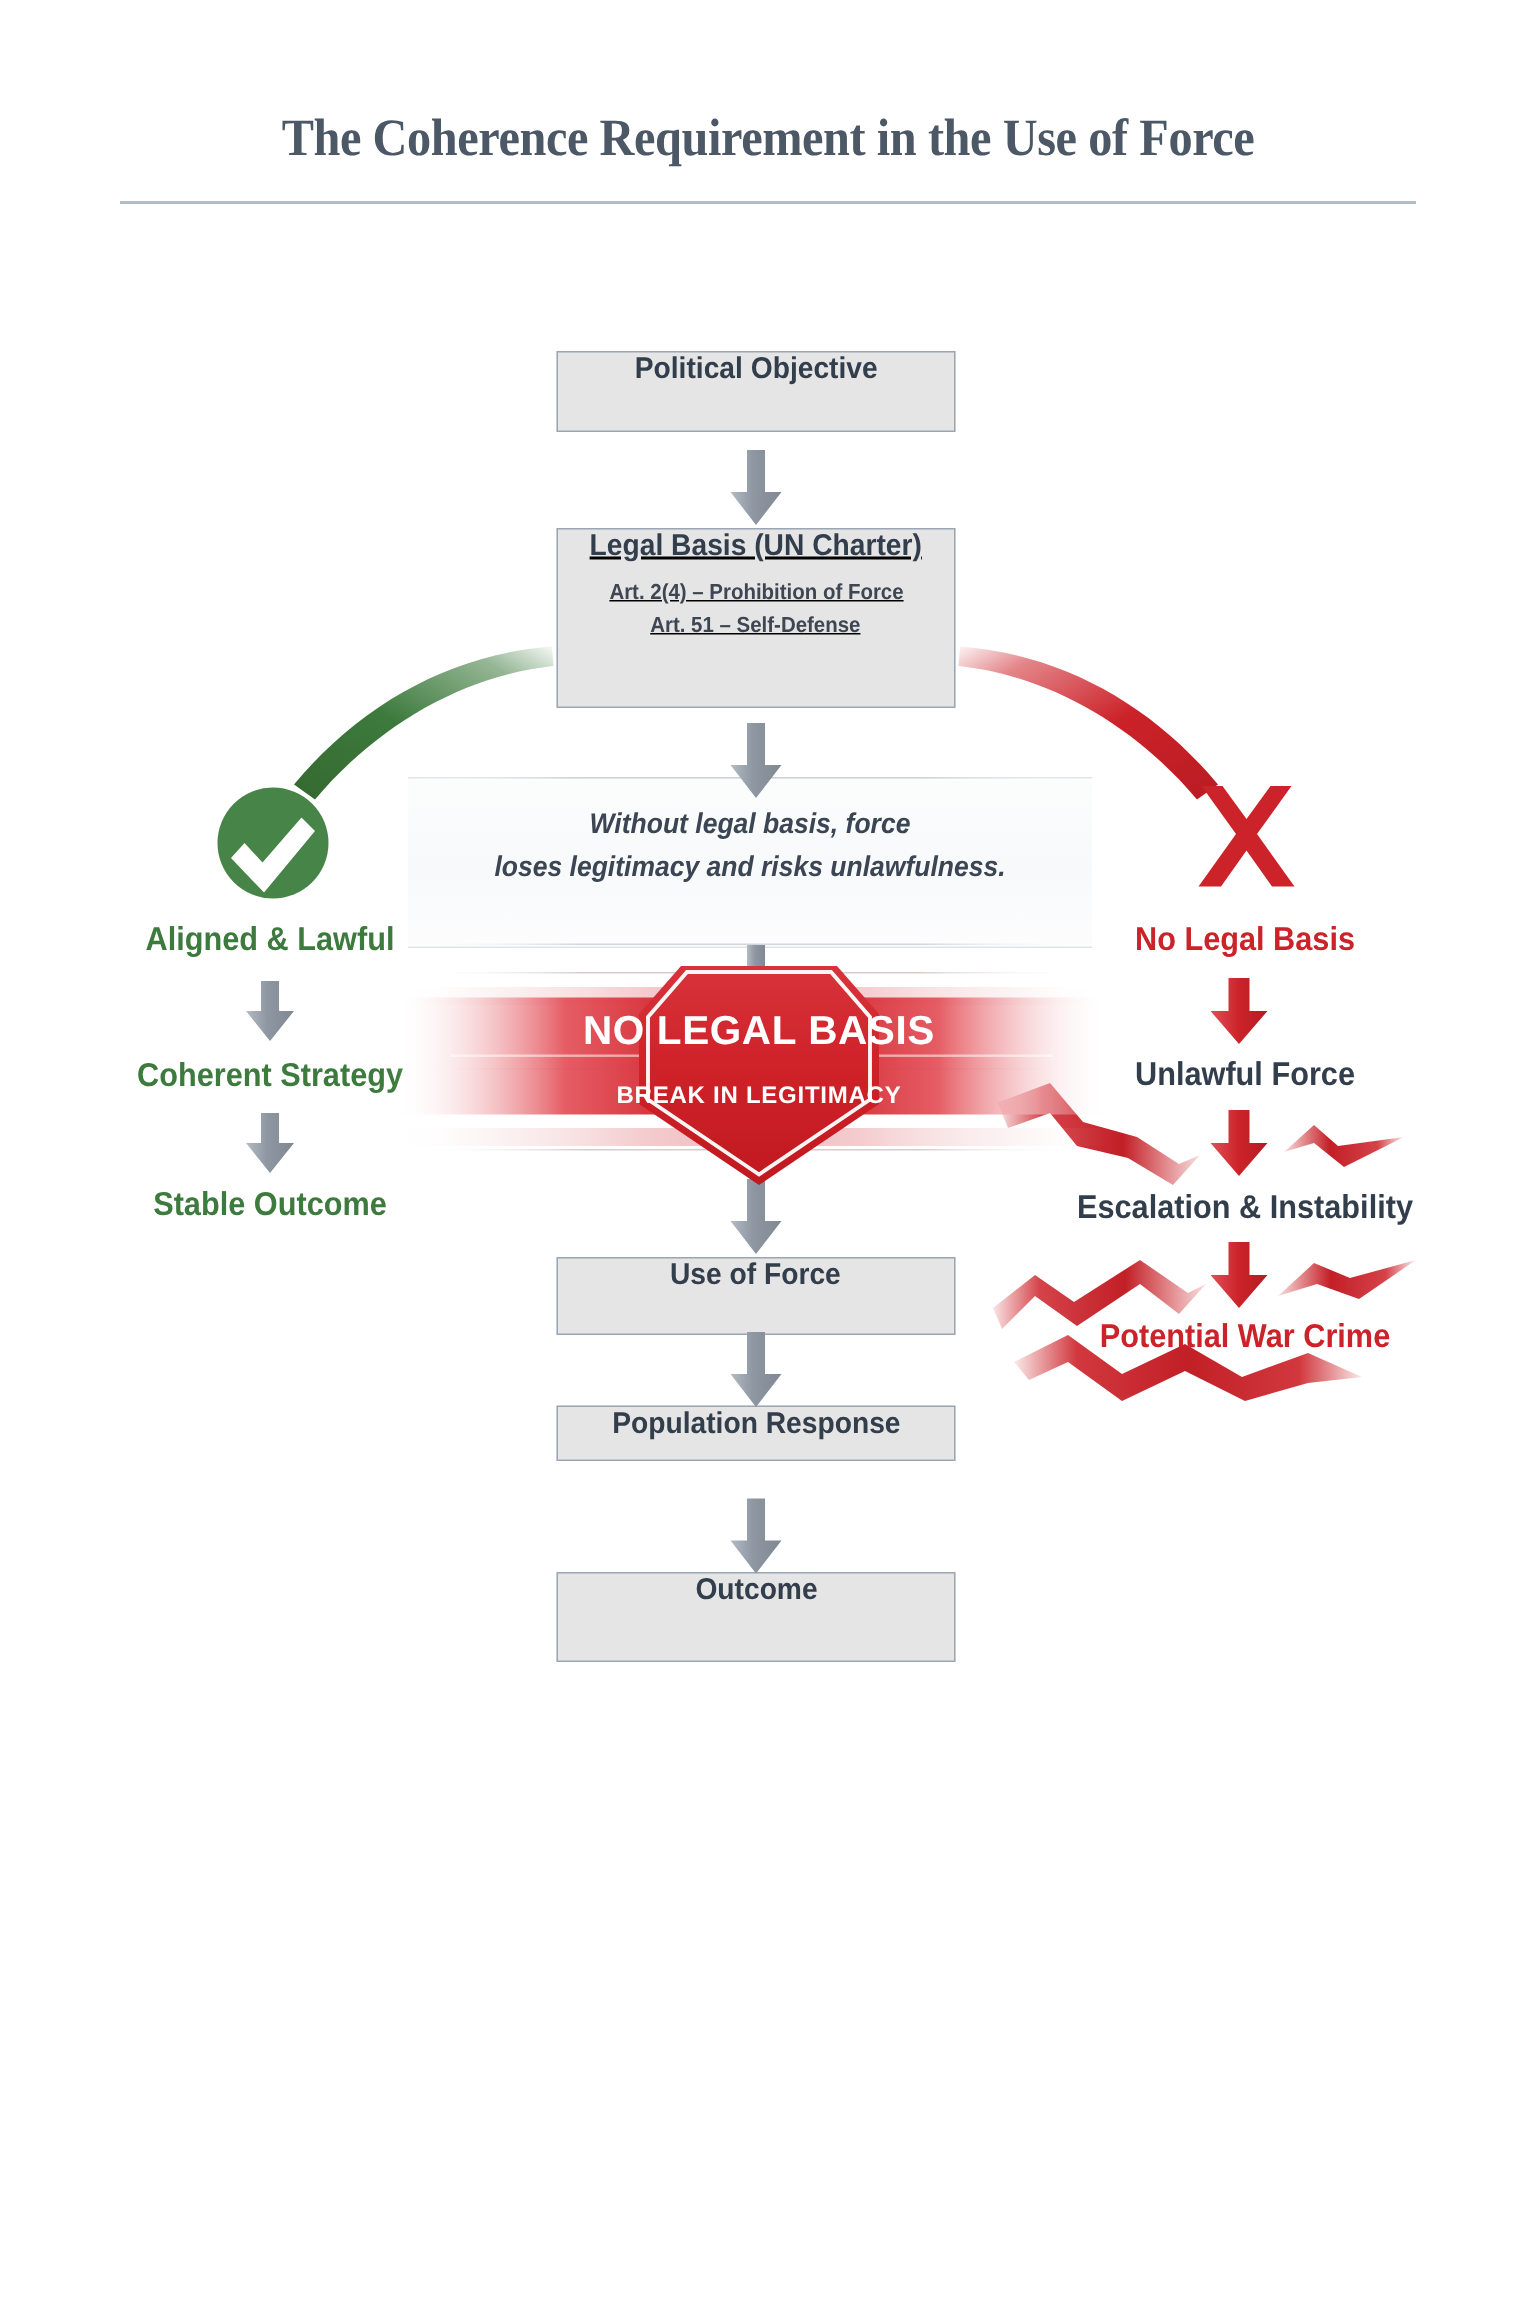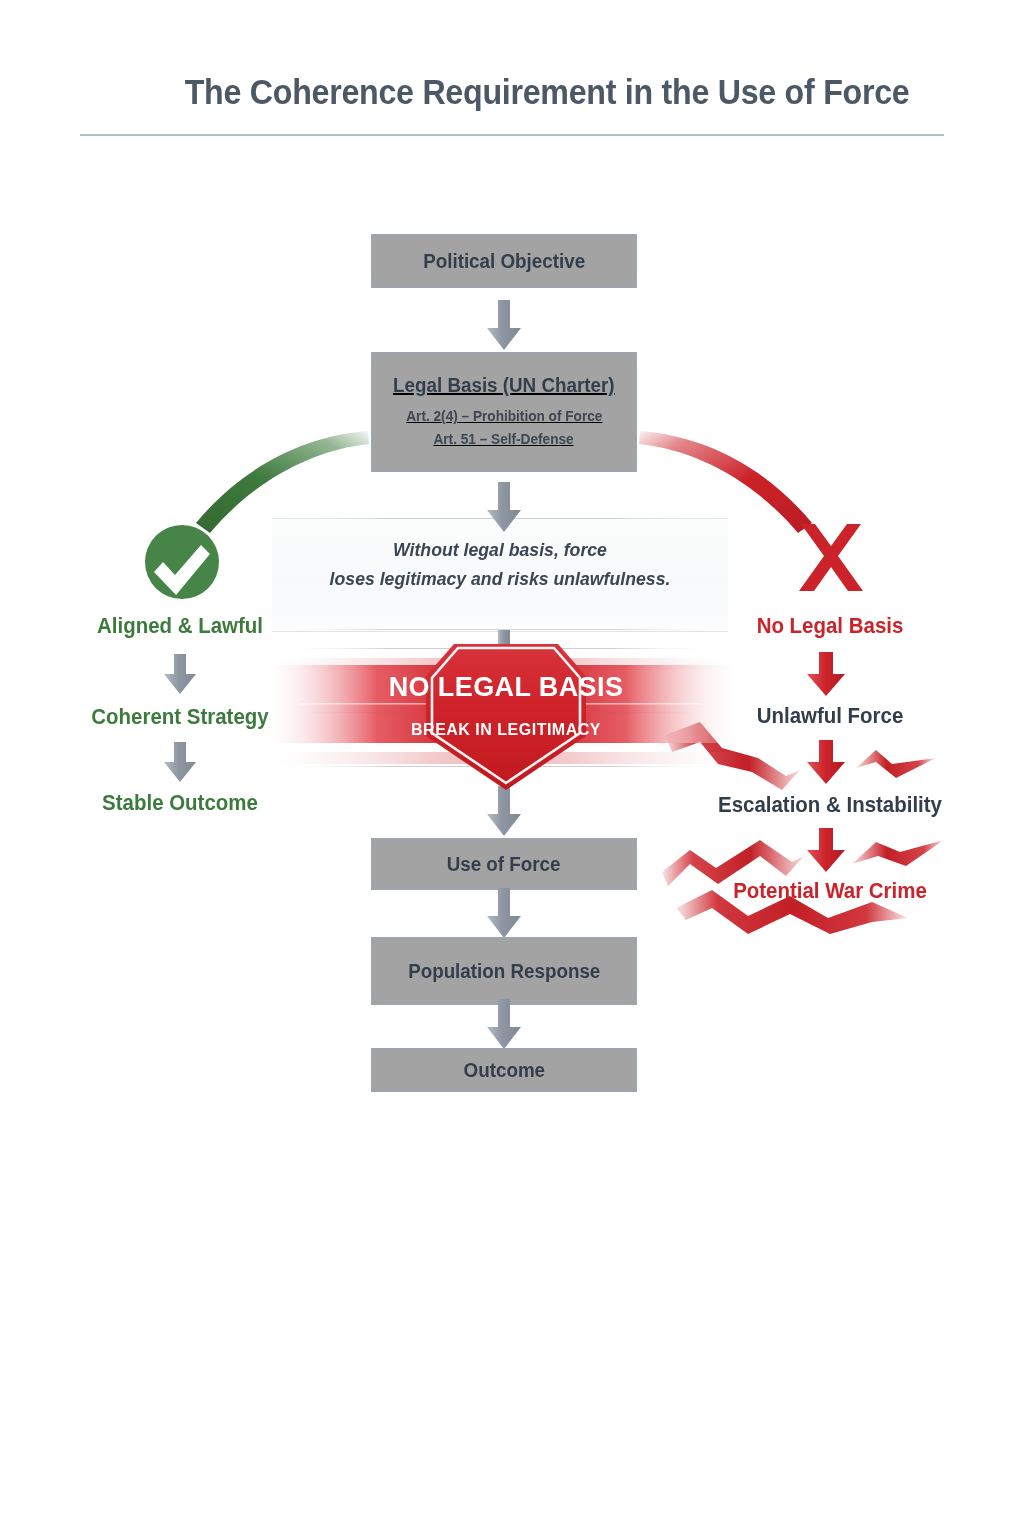--- a/index.html
+++ b/index.html
@@ -15,21 +15,22 @@
     font-family: "Liberation Sans", "DejaVu Sans", sans-serif;
     -webkit-font-smoothing: antialiased;
   }
 
   
   #title-block {
     position: absolute;
     left: 80px;
     top: 72px;
     width: 864px;
-    text-align: right;
+    text-align: center;
+    font-family: Liberation Serif, serif;
   }
   #page-title {
     font-size: 35px;
     font-weight: bold;
     color: #4c5866;
     letter-spacing: -0.3px;
     transform: scaleX(0.92);
     transform-origin: center;
     white-space: nowrap;
   }
@@ -37,26 +38,26 @@
     margin-top: 22px;
     height: 2px;
     background: #b4bcc6;
     width: 100%;
   }
 
   
   .flow-box {
     position: absolute;
     box-sizing: border-box;
-    background: #a3a3a3;
+    background: #e5e5e5;
     border: 1.5px solid #9aa6b4;
     display: flex;
     flex-direction: column;
     align-items: center;
-    justify-content: center;
+    justify-content: flex-start;
   }
   .flow-box .bt {
     font-size: 20px;
     font-weight: bold;
     color: #333e4d;
     transform: scaleX(0.94);
     white-space: nowrap;
   }
   .flow-box .sub {
     font-size: 14.5px;
@@ -135,25 +136,25 @@
 <div class="flow-box" style="left:371px; top:352px; width:266px; height:120px;text-decoration:underline;">
   <div class="bt" style="margin-bottom:8px;">Legal Basis (UN Charter)</div>
   <div class="sub">Art. 2(4) – Prohibition of Force</div>
   <div class="sub">Art. 51 – Self-Defense</div>
 </div>
 
 <div class="flow-box" style="left:371px; top:824px; width:266px; height:52px;margin-top:14px;">
   <div class="bt">Use of Force</div>
 </div>
 
-<div class="flow-box" style="left:371px; top:937px; width:266px; height:68px;">
+<div class="flow-box" style="left:371px; top:937px; width:266px; height:37px;">
   <div class="bt">Population Response</div>
 </div>
 
-<div class="flow-box" style="left:371px; top:1048px; width:266px; height:44px;">
+<div class="flow-box" style="left:371px; top:1048px; width:266px; height:60px;">
   <div class="bt">Outcome</div>
 </div>
 
 <div class="side-label lbl-green" style="left:55px; top:613px; width:250px;">Aligned &amp; Lawful</div>
 <div class="side-label lbl-green" style="left:55px; top:704px; width:250px;">Coherent Strategy</div>
 <div class="side-label lbl-green" style="left:55px; top:790px; width:250px;">Stable Outcome</div>
 
 <div class="side-label lbl-red" style="left:705px; top:613px; width:250px;">No Legal Basis</div>
 <div class="side-label lbl-dark" style="left:705px; top:703px; width:250px;">Unlawful Force</div>
 <div class="side-label lbl-dark" style="left:690px; top:792px; width:280px;">Escalation &amp; Instability</div>

